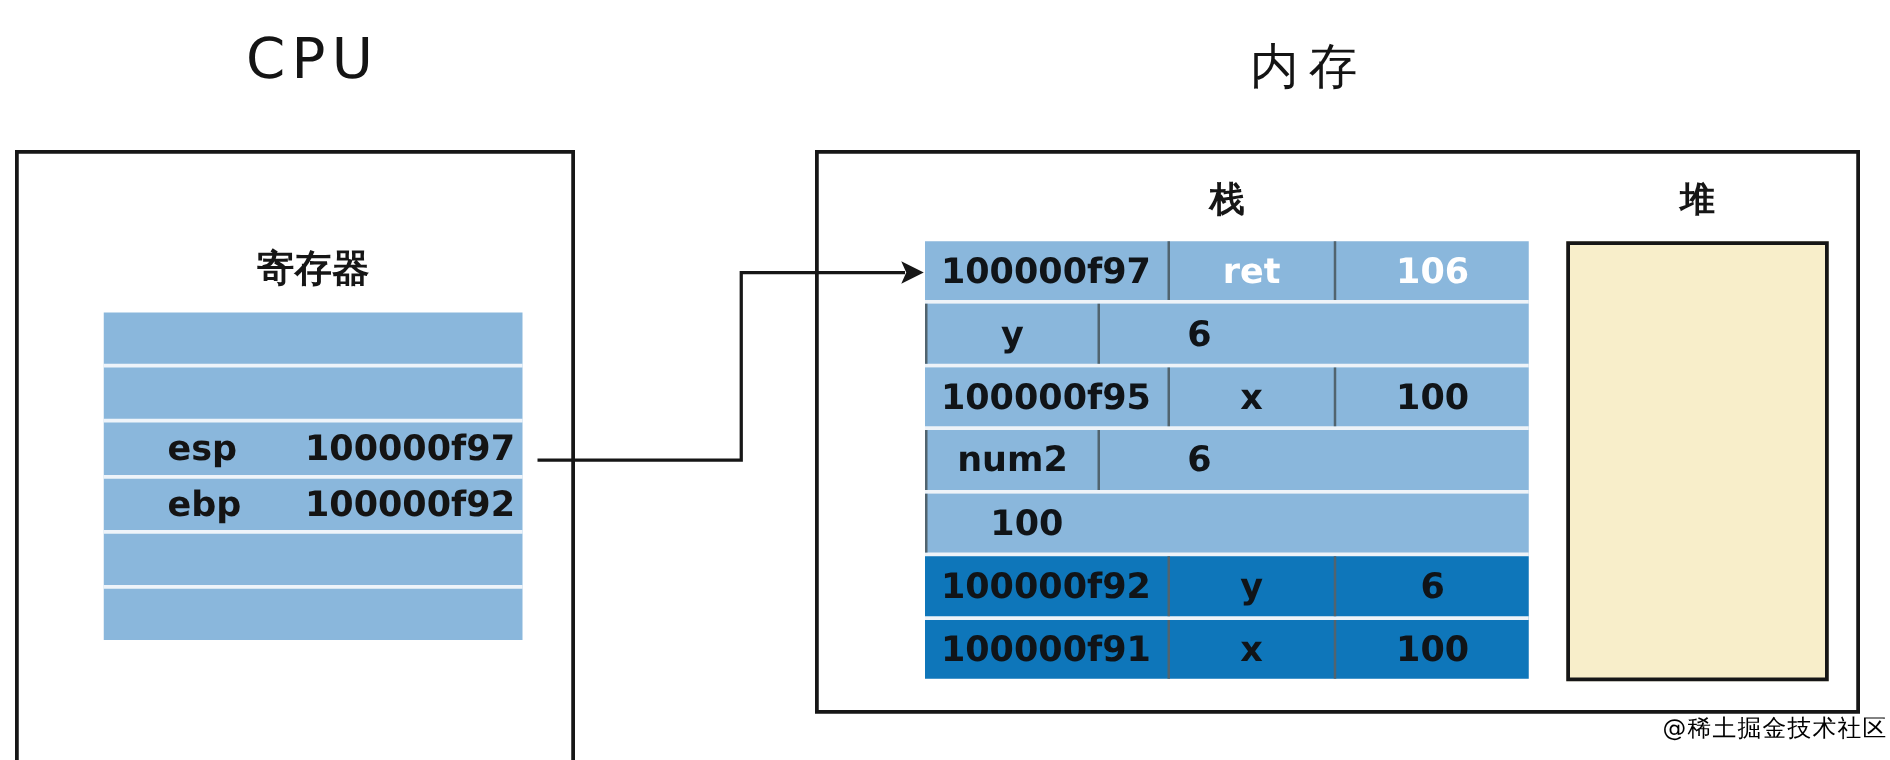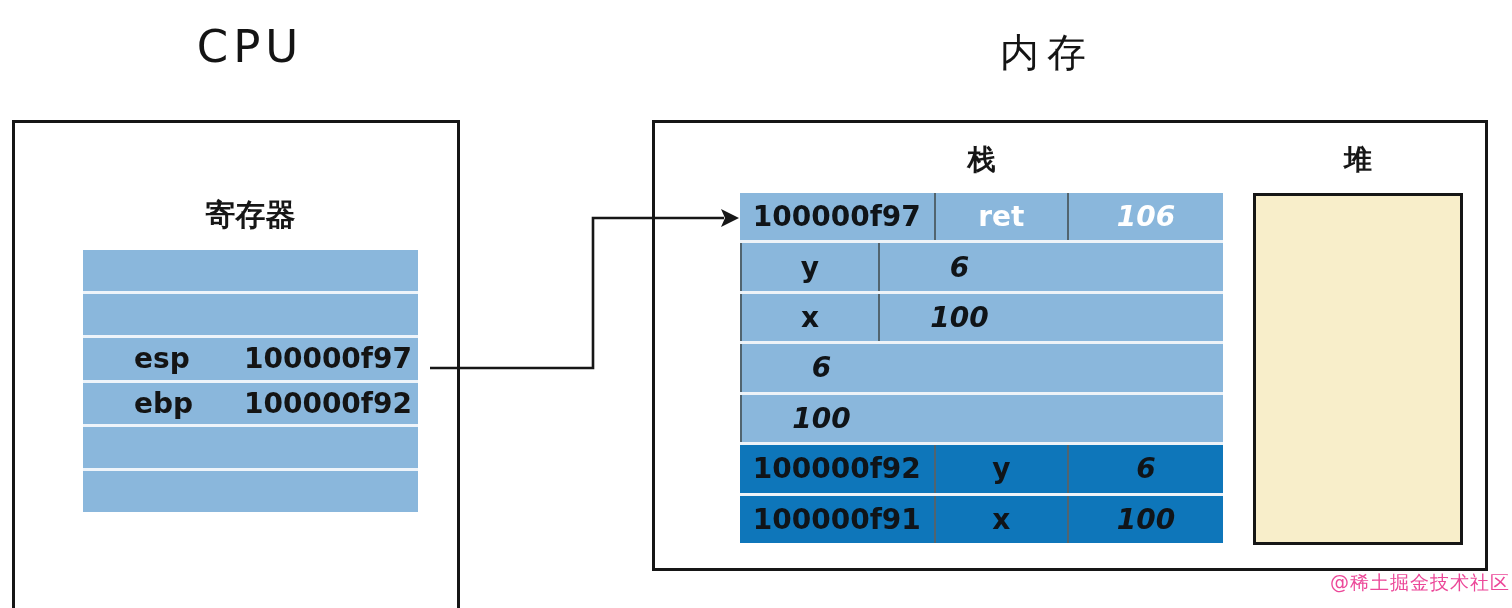--- a/index.html
+++ b/index.html
@@ -94,21 +94,21 @@
   .stack-row:last-child { border-bottom: none; }
   .stack-row.dark { background: #0e76ba; }
   .stack-row .cell {
     display: flex;
     align-items: center;
     justify-content: center;
     box-sizing: border-box;
   }
   .cell.addr { width: 200px; }
   .cell.var  { width: 138px; border-left: 2px solid #51646f; }
-  .cell.val  { width: 161px; border-left: 2px solid #51646f; font-style: italic; }
+  .cell.val  { width: 161px; border-left: 2px solid #51646f; }
   .stack-row.current .cell.var,
   .stack-row.current .cell.val {
     color: #ffffff;
     font-weight: 700;
   }
 
   
   .heap-box {
     position: absolute;
     left: 598px; top: 70px;
@@ -122,21 +122,21 @@
     position: absolute;
     left: 0; top: 0;
     pointer-events: none;
   }
 
   .watermark {
     position: absolute;
     right: 2px; top: 570px;
     font-size: 19px;
     letter-spacing: 1px;
-    color: #ec4899;
+    color: #000000;
     font-weight: 500;
   }
 </style>
 </head>
 <body>
 
 <div class="page">
 
   <div class="title mem-title">内存</div>
   <div class="title cpu-title">CPU</div>
@@ -179,24 +179,26 @@
       <div class="stack-row current">
         <div class="cell addr">100000f97</div>
         <div class="cell var">ret</div>
         <div class="cell val">106</div>
       </div>
       <div class="stack-row">
         <div class="cell var">y</div>
         <div class="cell val">6</div>
       </div>
       <div class="stack-row">
+        <div class="cell addr">100000f95</div>
         <div class="cell var">x</div>
         <div class="cell val">100</div>
       </div>
       <div class="stack-row">
+        <div class="cell var">num2</div>
         <div class="cell val">6</div>
       </div>
       <div class="stack-row">
         <div class="cell val">100</div>
       </div>
       <div class="stack-row dark">
         <div class="cell addr">100000f92</div>
         <div class="cell var">y</div>
         <div class="cell val">6</div>
       </div>

